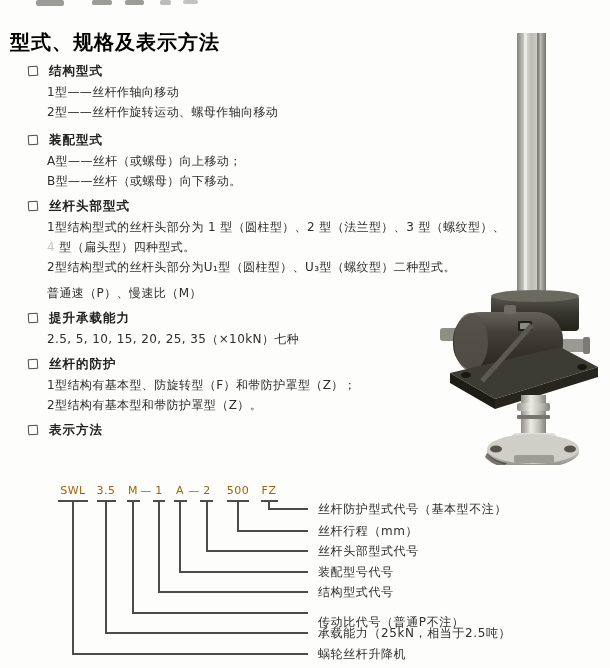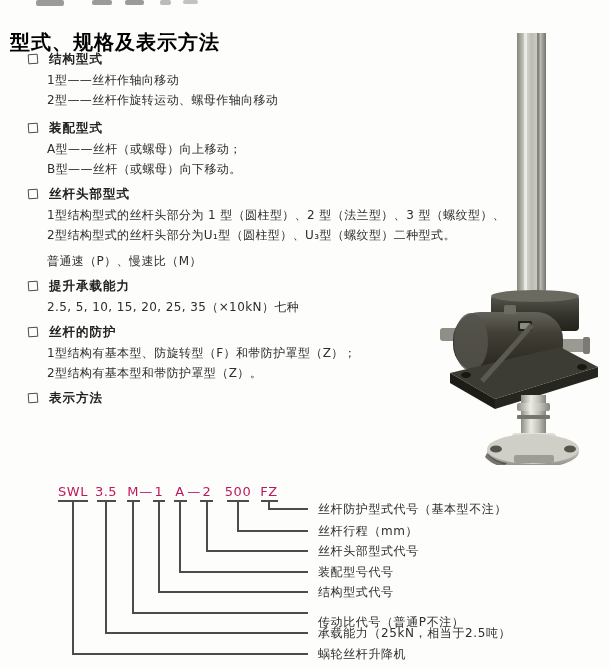--- a/index.html
+++ b/index.html
@@ -10,35 +10,35 @@
     color:#2a2a2a;
     -webkit-font-smoothing:antialiased;
   }
   .artifact{position:absolute;background:#7a7a76;border-radius:2px;opacity:.75;}
   .page-title{
     position:absolute;left:10px;top:16px;
     font-size:20px;font-weight:700;color:#000000;letter-spacing:1px;white-space:nowrap;
   }
   .text-col{position:absolute;left:28px;top:46px;width:500px;padding-top:4px;}
   .sec{margin-top:6px;}
-  .sec.mt0{margin-top:0;}
+  .sec.mt0{margin-top:12px;}
   .sec.mt9{margin-top:9px;}
   .sec-hd{display:flex;align-items:center;line-height:17px;margin-bottom:3px;}
   .bullet{
     width:8px;height:8px;border:1.4px solid #4e4e4a;margin-right:11px;flex:0 0 auto;
     transform:rotate(-4deg);border-radius:1px;background:transparent;
   }
   .hd-text{font-size:12.5px;font-weight:700;color:#222;letter-spacing:1px;white-space:nowrap;}
   .ln{font-size:12px;line-height:20px;padding-left:19px;letter-spacing:0.4px;white-space:nowrap;color:#2d2d2d;}
   .faded{color:#c6c6c3;}
   
   .diagram{position:absolute;left:0;top:480px;width:610px;height:188px;}
   .code-token{
     position:absolute;top:4px;transform:translateX(-50%);
-    font-size:13px;color:#be185d;letter-spacing:0.5px;white-space:nowrap;
+    font-size:11px;color:#a16207;letter-spacing:0.5px;white-space:nowrap;
   }
   .diagram svg{position:absolute;left:0;top:0;}
   .dg-label{
     position:absolute;left:318px;font-size:12px;line-height:14px;color:#2d2d2d;
     letter-spacing:0.6px;white-space:nowrap;
   }
   
   .photo{position:absolute;left:440px;top:25px;width:170px;height:440px;}
 </style>
 </head>
@@ -71,20 +71,21 @@
     <div class="ln">A型——丝杆（或螺母）向上移动；</div>
     <div class="ln">B型——丝杆（或螺母）向下移动。</div>
   </div>
 
   <div class="sec">
     <div class="sec-hd">
       <span class="bullet"></span>
       <span class="hd-text">丝杆头部型式</span>
     </div>
     <div class="ln">1型结构型式的丝杆头部分为 1 型（圆柱型）、2 型（法兰型）、3 型（螺纹型）、</div>
+    <div class="ln"><span class="faded">4</span><span> 型（扁头型）四种型式。</span></div>
     <div class="ln">2型结构型式的丝杆头部分为U₁型（圆柱型）、U₃型（螺纹型）二种型式。</div>
   </div>
 
   <div class="sec">
     <div class="ln">普通速（P）、慢速比（M）</div>
   </div>
 
   <div class="sec">
     <div class="sec-hd">
       <span class="bullet"></span>

